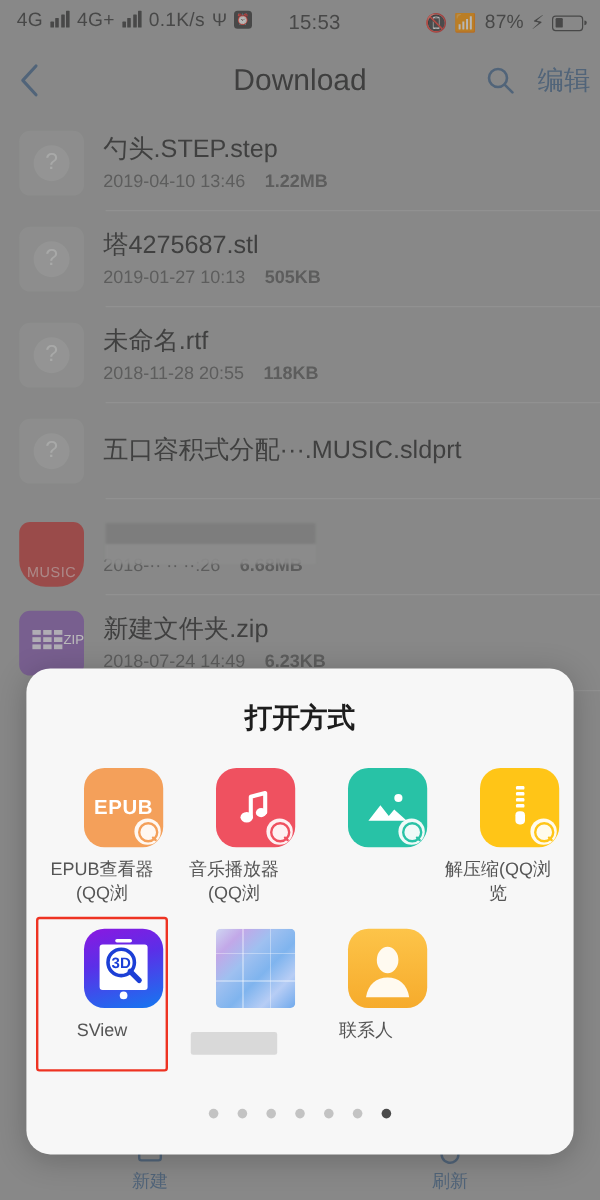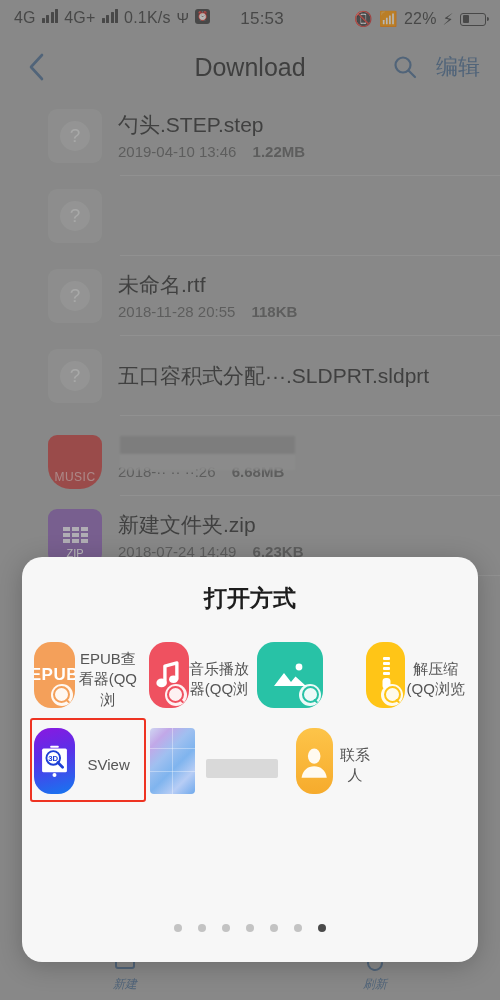--- a/index.html
+++ b/index.html
@@ -69,42 +69,42 @@
   }
   .batt > span {
     position:absolute; left:1.5px; top:1.5px; bottom:1.5px;
     width: 26%; background:#3b3b3b; border-radius:1px;
   }
 
   
   #titlebar {
     position: absolute; top: 38px; left: 0; right: 0; height: 58px;
     display: flex; align-items: center;
-    padding: 0 20px;
+    padding: 0 8px;
   }
   #back-btn {
     width: 34px; height: 34px;
     display: flex; align-items: center; justify-content: center;
     color: #4a6b90;
   }
   #back-btn svg { display:block; }
   #page-title {
     position: absolute; left: 0; right: 0; text-align: center;
     font-size: 25px; color: #2b2b2b; pointer-events: none;
   }
   #title-actions {
     margin-left: auto; display: flex; align-items: center; gap: 18px;
     z-index: 2;
   }
   #search-btn { color:#4a6b90; display:flex; align-items:center; }
   #edit-btn { color: #4a6b90; font-size: 22px; }
 
   
   #filelist {
-    position: absolute; top: 96px; left: 0; right: 0; bottom: 56px; padding-left: 32px;
+    position: absolute; top: 96px; left: 0; right: 0; bottom: 56px;
   }
   .file-row {
     position: relative;
     height: 80px;
     display: flex; align-items: center;
     padding: 0 16px;
   }
   .file-row::after {
     content:""; position:absolute; left: 88px; right: 0; bottom: 0;
     height: 1px; background: rgba(255,255,255,0.18);
@@ -124,21 +124,21 @@
   }
   .file-icon.music {
     background: #c9413f;
     border-radius: 9px 9px 22px 22px;
     color: rgba(255,255,255,.55);
     font-size: 12px; align-items: flex-end; padding-bottom: 5px;
     letter-spacing: .5px;
     margin-top: 12px;
   }
   .file-icon.zip {
-    background: #8d63b5; flex-direction: column; gap: 1px;
+    background: #8d63b5; flex-direction: row; gap: 1px;
     color: #fff; font-size: 11px; padding-bottom: 4px; justify-content: flex-end;
   }
   .zip-grid {
     display:grid; grid-template-columns: repeat(3, 7px);
     grid-auto-rows: 4px; gap: 2px; margin-bottom: 3px;
   }
   .zip-grid i { background: rgba(255,255,255,.85); display:block; }
   .file-meta { min-width: 0; }
   .file-name {
     font-size: 21px; color: #2d2d2d; white-space: nowrap;
@@ -160,41 +160,41 @@
   #bottombar {
     position: absolute; left: 0; right: 0; bottom: 0; height: 56px;
     display: flex; align-items: center;
     color: #4a6b90;
   }
   .bb-item {
     flex: 1; display: flex; flex-direction: column;
     align-items: center; gap: 2px;
   }
   .bb-ico { width: 26px; height: 22px; }
-  .bb-label { font-size: 12px; font-style: italic; }
+  .bb-label { font-size: 15px; }
 
   
   #dialog {
     position: absolute; z-index: 60;
     left: 22px; right: 22px; top: 557px; bottom: 38px;
     background: #f7f7f7;
     border-radius: 20px;
     box-shadow: 0 4px 26px rgba(0,0,0,0.22);
     display: flex; flex-direction: column;
   }
   #dialog-title {
     text-align: center; font-size: 23px; color: #1d1d1d;
     padding: 26px 0 6px; font-weight: bold;
   }
   #app-pages { padding: 10px 8px 0; }
   .app-row {
     display: grid; grid-template-columns: repeat(4, 1fr);
   }
   .app-cell {
-    display: flex; flex-direction: row; align-items: center;
+    display: flex; flex-direction: column; align-items: flex-end;
     padding: 8px 2px 6px;
     border: 2px solid transparent; border-radius: 3px;
   }
   .app-cell.selected { border-color: #ee3322; }
   .app-ico {
     width: 66px; height: 66px; border-radius: 17px;
     position: relative; overflow: hidden;
     display:flex; align-items:center; justify-content:center;
     color:#fff;
   }
@@ -278,21 +278,21 @@
               <i></i>
             </span>
           <span class="net-label">0.1K/s</span>
           <span class="usb-ico">Ψ</span>
           <span class="alarm-ico">⏰</span>
           <span class="clock">15:53</span>
         </div>
         <div id="status-right">
           <span class="vib-ico">📵</span>
           <span class="wifi-ico">📶</span>
-          <span>22%</span>
+          <span>87%</span>
           <span>⚡</span>
           <span class="batt">
               <span style="width: 26%;"></span>
             </span>
         </div>
       </div>
 
       <div id="titlebar">
         <div id="back-btn">
           <svg width="20" height="30" viewBox="0 0 20 30" aria-hidden="true">
@@ -323,41 +323,48 @@
               <span>2019-04-10 13:46</span>
               <span class="sz">1.22MB</span>
             </div>
           </div>
         </div>
 
         <div class="file-row">
           <div class="file-icon unknown">
             <div class="qmark">?</div>
           </div>
+          <div class="file-meta">
+            <div class="file-name">塔4275687.stl</div>
+            <div class="file-sub">
+              <span>2019-01-27 10:13</span>
+              <span class="sz">505KB</span>
+            </div>
+          </div>
         </div>
 
         <div class="file-row">
           <div class="file-icon unknown">
             <div class="qmark">?</div>
           </div>
           <div class="file-meta">
             <div class="file-name">未命名.rtf</div>
             <div class="file-sub">
               <span>2018-11-28 20:55</span>
               <span class="sz">118KB</span>
             </div>
           </div>
         </div>
 
         <div class="file-row">
           <div class="file-icon unknown">
             <div class="qmark">?</div>
           </div>
           <div class="file-meta">
-            <div class="file-name">五口容积式分配···.SLDPRT.sldprt</div>
+            <div class="file-name">五口容积式分配···.MUSIC.sldprt</div>
           </div>
         </div>
 
         <div class="file-row">
           <div class="file-icon music">MUSIC</div>
           <div class="file-meta">
             <div class="file-name">&nbsp;</div>
             <div class="file-sub">
               <span>2018-·· ·· ··:26</span>
               <span class="sz">6.68MB</span>

